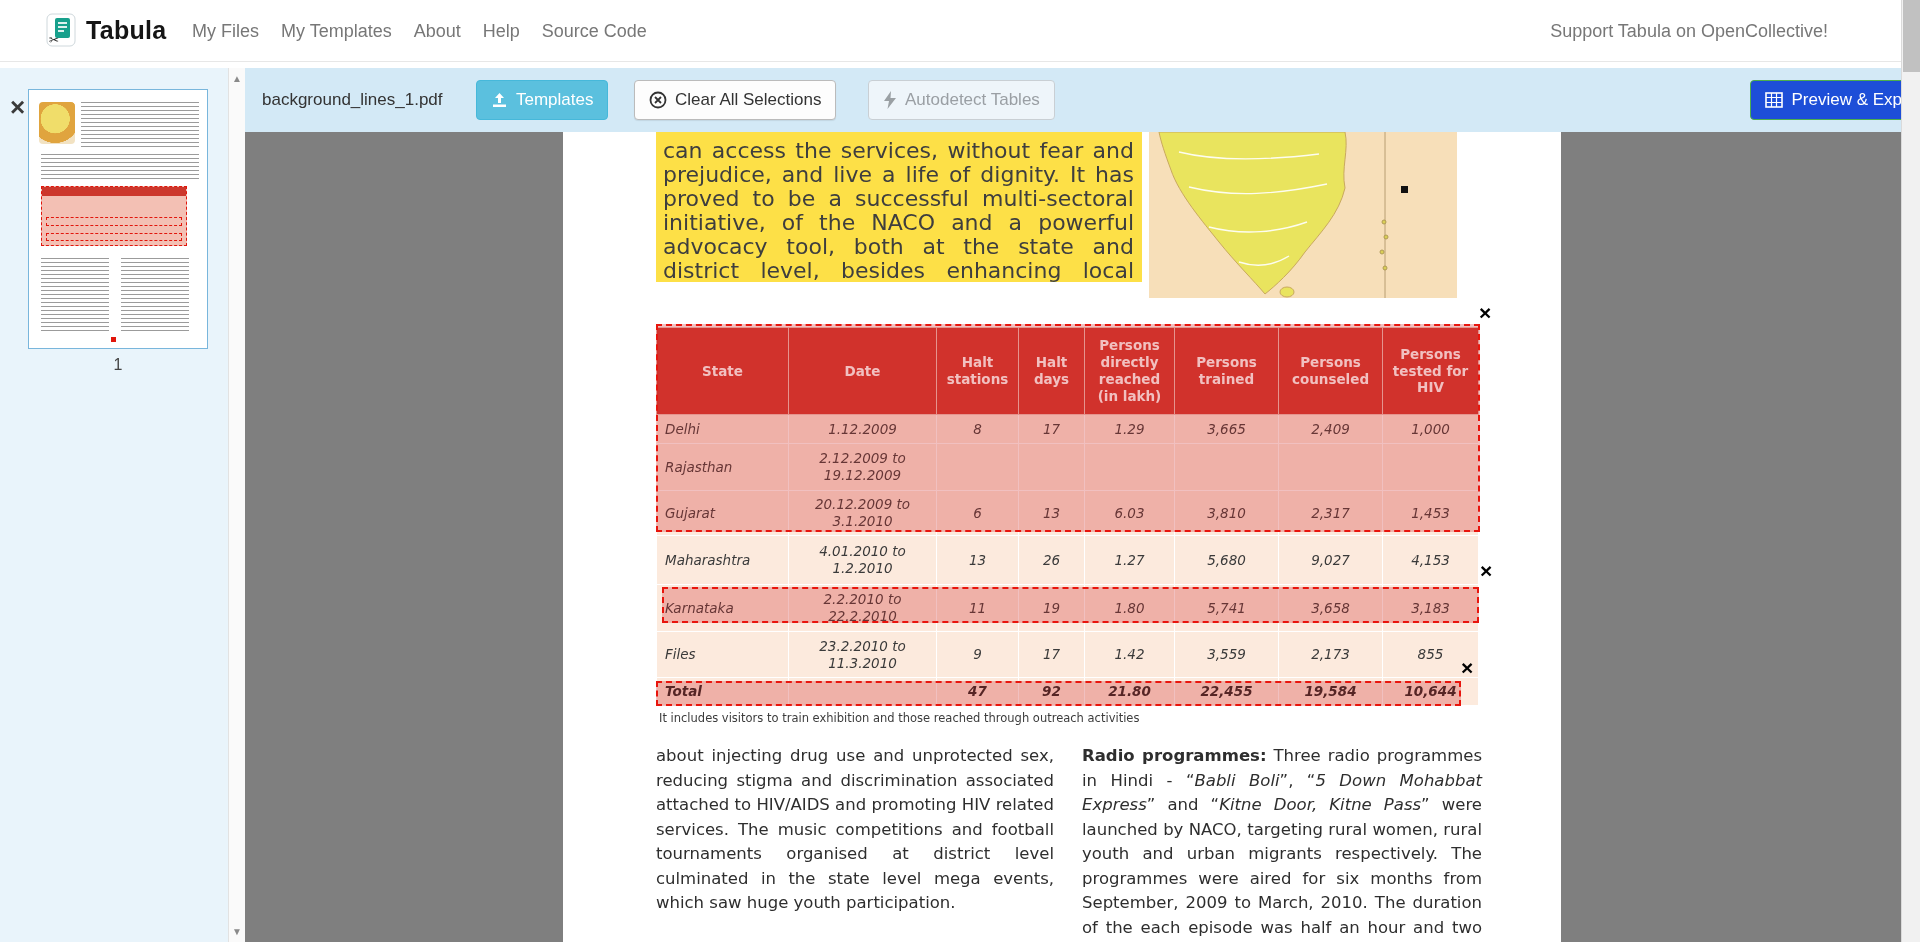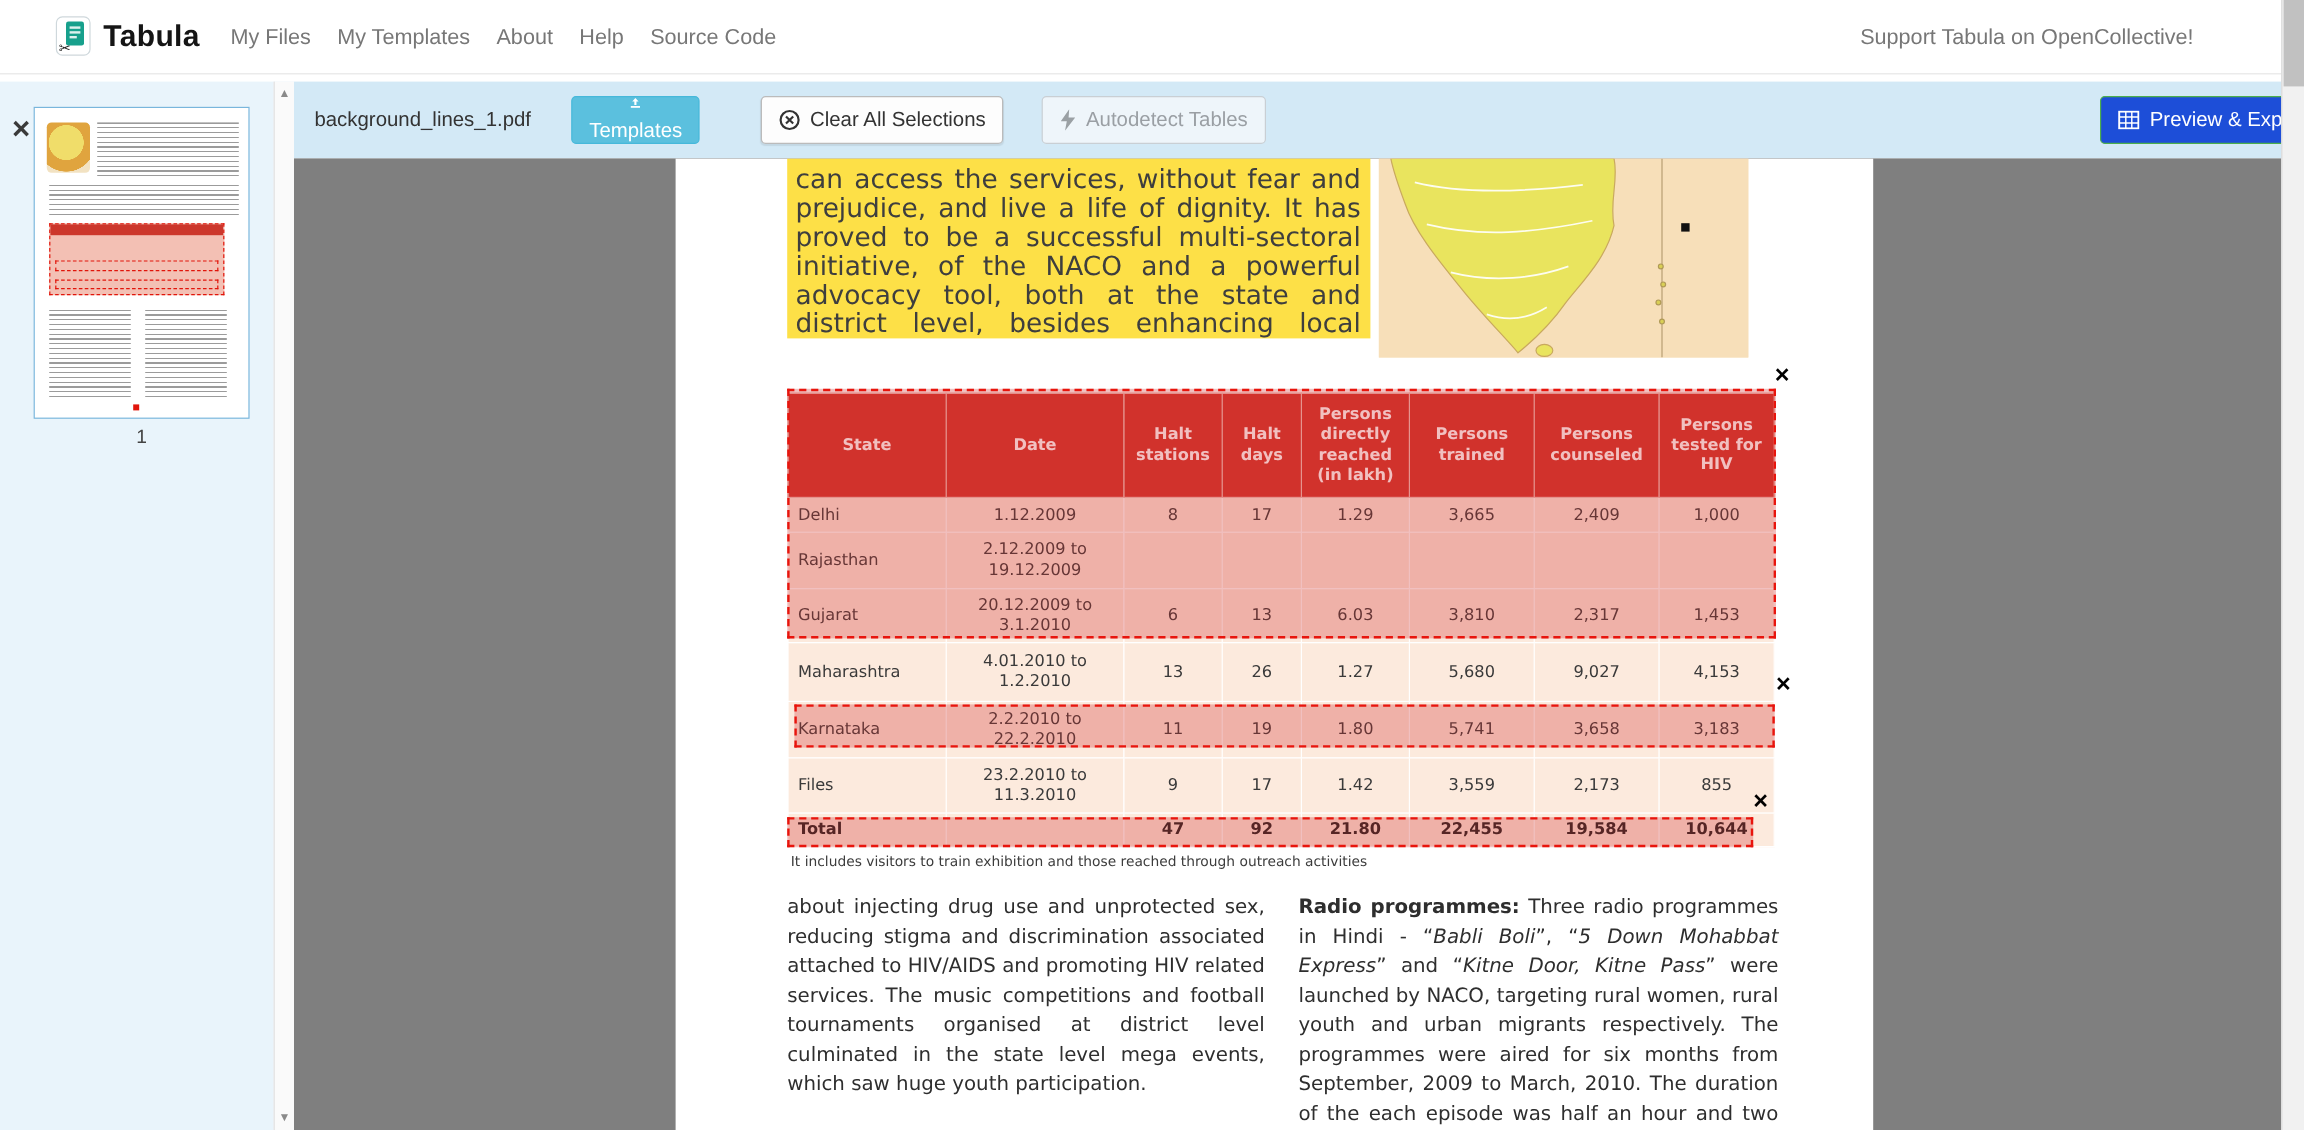--- a/index.html
+++ b/index.html
@@ -29,39 +29,39 @@
   .page-num { position:absolute; left:28px; top:288px; width:180px; text-align:center; font-size:16px; color:#444; }
   #sidebar-scroll { position:absolute; left:228px; top:0; width:17px; height:874px; background:#fafafa; border-left:1px solid #e2e2e2; cursor:pointer; }
   .scroll-arrow { position:absolute; left:0; width:16px; text-align:center; font-size:10px; color:#8a8a8a; }
   .scroll-arrow.up { top:5px; }
   .scroll-arrow.down { bottom:5px; }
 
   
   #toolbar { position:absolute; left:245px; top:0; width:1856px; height:64px; background:#d3e9f6; }
   .filename { position:absolute; left:17px; top:0; height:64px; line-height:64px; font-size:17px; color:#333; }
   .btn { position:absolute; top:12px; height:40px; border-radius:4px; border:1px solid transparent; display:inline-flex; align-items:center; gap:8px; padding:0 14px; font-size:17px; cursor:pointer; font-family:"Liberation Sans",sans-serif; white-space:nowrap; }
-  .btn-info    { left:231px; background:#5bc0de; border-color:#46b8da; color:#fff;flex-direction:column; }
+  .btn-info    { left:231px; background:#5bc0de; border-color:#46b8da; color:#fff; }
   .btn-default { left:389px; background:#fdfdfd; border-color:#bbb; color:#333; box-shadow:0 1px 1px rgba(0,0,0,0.08); }
   .btn-disabled{ left:623px; background:#eef5fa; border-color:#c9cfd4; color:#9a9fa4; cursor:default; }
   .btn-success { right:47px; background:#1d4ed8; border-color:#4cae4c; color:#fff; }
   .btn svg { display:block; }
 
   
   #viewer { position:absolute; left:245px; top:64px; width:1656px; height:810px; background:#7f7f7f; overflow:hidden; }
   #page { position:absolute; left:318px; top:0; width:998px; height:810px; background:#fff; font-family:"DejaVu Sans", sans-serif; }
 
   .intro-block { position:absolute; left:93px; top:0; width:486px; height:150px; background:#fde047; padding:7px 8px 0 7px; font-size:22px; line-height:24px; text-align:justify; color:#3e3e3e; overflow:hidden; }
   .map-box { position:absolute; left:586px; top:0; width:308px; height:166px; background:#f7dfb9; }
 
   .table-title { position:absolute; left:93px; top:167px; font-size:16px; color:#e8382c; white-space:nowrap; }
 
   .doc-table { position:absolute; left:93px; top:195px; width:822px; border-collapse:collapse; table-layout:fixed; font-size:13.5px; color:#3a3a3a; }
   .doc-table thead tr { height:87px; }
   .doc-table th { background:#d2342c; color:#fff; font-weight:bold; border:1px solid #eec0b8; text-align:center; vertical-align:middle; line-height:1.25; padding:2px 3px; font-size:13.5px; }
-  .doc-table td { background:#fceadd; border:1px solid #fff; text-align:center; vertical-align:middle; line-height:1.25; padding:2px 4px; }
+  .doc-table td { background:#fceadd; border:1px solid #fff; text-align:center; vertical-align:middle; line-height:1.25; padding:2px 4px;font-style:italic; }
   .doc-table td:first-child { text-align:left; padding-left:8px; }
   .doc-table th:nth-child(1){width:132px} .doc-table th:nth-child(2){width:148px}
   .doc-table th:nth-child(3){width:82px}  .doc-table th:nth-child(4){width:66px}
   .doc-table th:nth-child(5){width:90px}  .doc-table th:nth-child(6){width:104px}
   .doc-table th:nth-child(7){width:104px} .doc-table th:nth-child(8){width:96px}
   .doc-table tbody tr:nth-child(1){height:29px} .doc-table tbody tr:nth-child(2){height:47px}
   .doc-table tbody tr:nth-child(3){height:45px} .doc-table tbody tr:nth-child(4){height:49px}
   .doc-table tbody tr:nth-child(5){height:47px} .doc-table tbody tr:nth-child(6){height:46px}
   .doc-table tbody tr:nth-child(7){height:28px}
   .doc-table tbody tr:last-child td { font-weight:bold; color:#222; }

